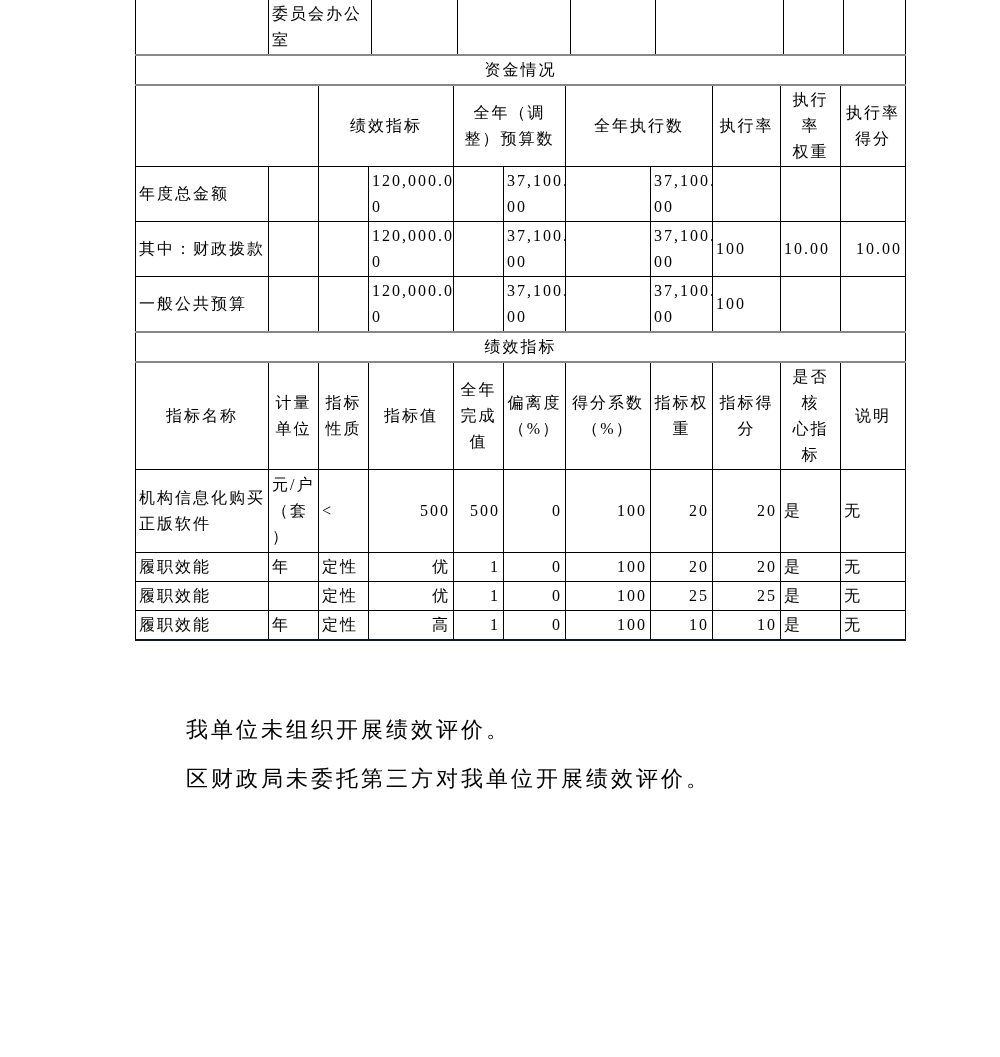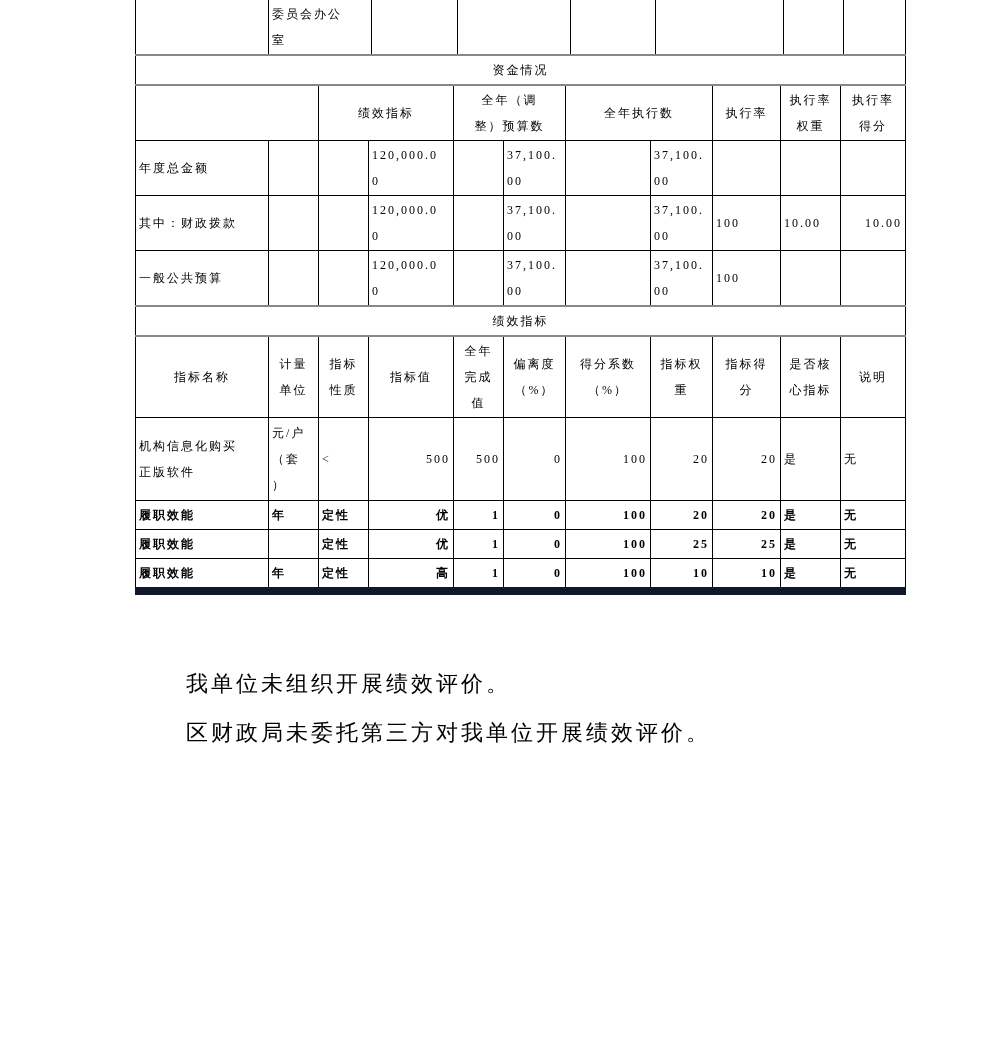--- a/index.html
+++ b/index.html
@@ -12,21 +12,21 @@
     overflow: hidden;
     color: #000;
     font-family: "Liberation Serif", "DejaVu Serif", serif;
   }
   table.tbl {
     border-collapse: collapse;
     table-layout: fixed;
     width: 770px;
     margin-left: 135px;
     font-family: "Liberation Serif", "DejaVu Serif", serif;
-    font-size: 12px;
+    font-size: 16px;
   }
   table.tbl td {
     border: 1px solid #000;
     padding: 1px 3px;
     vertical-align: middle;
     white-space: pre-line;
     letter-spacing: 2px;
     line-height: 26px;
     overflow: hidden;
   }
@@ -37,27 +37,27 @@
     border-top: 2px solid #888;
     border-bottom: 2px solid #888;
     text-align: center;
     height: 28px;
   }
   tr.banner.first td { border-top: none; }
   tr.h52 td { height: 52px; }
   tr.h79 td { height: 79px; }
   tr.h63 td { height: 63px; }
   tr.h83 td { height: 83px; }
-  tr.h26 td { height: 26px; font-weight: bold; }
+  tr.h26 td { height: 26px; }
   td.c { text-align: center; }
   td.l { text-align: left; }
   td.r { text-align: right; }
   td.num { letter-spacing: normal; }
   td.tight { padding: 1px 2px; }
-  table.main { border-bottom: 8px solid #0f172a; }
+  table.main { border-bottom: 2px solid #0f172a; }
   
   .paras {
     margin: 64px 0 0 135px;
     width: 790px;
     font-size: 22px;
     letter-spacing: 3px;
   }
   .paras p {
     margin: 0;
     line-height: 49px;

